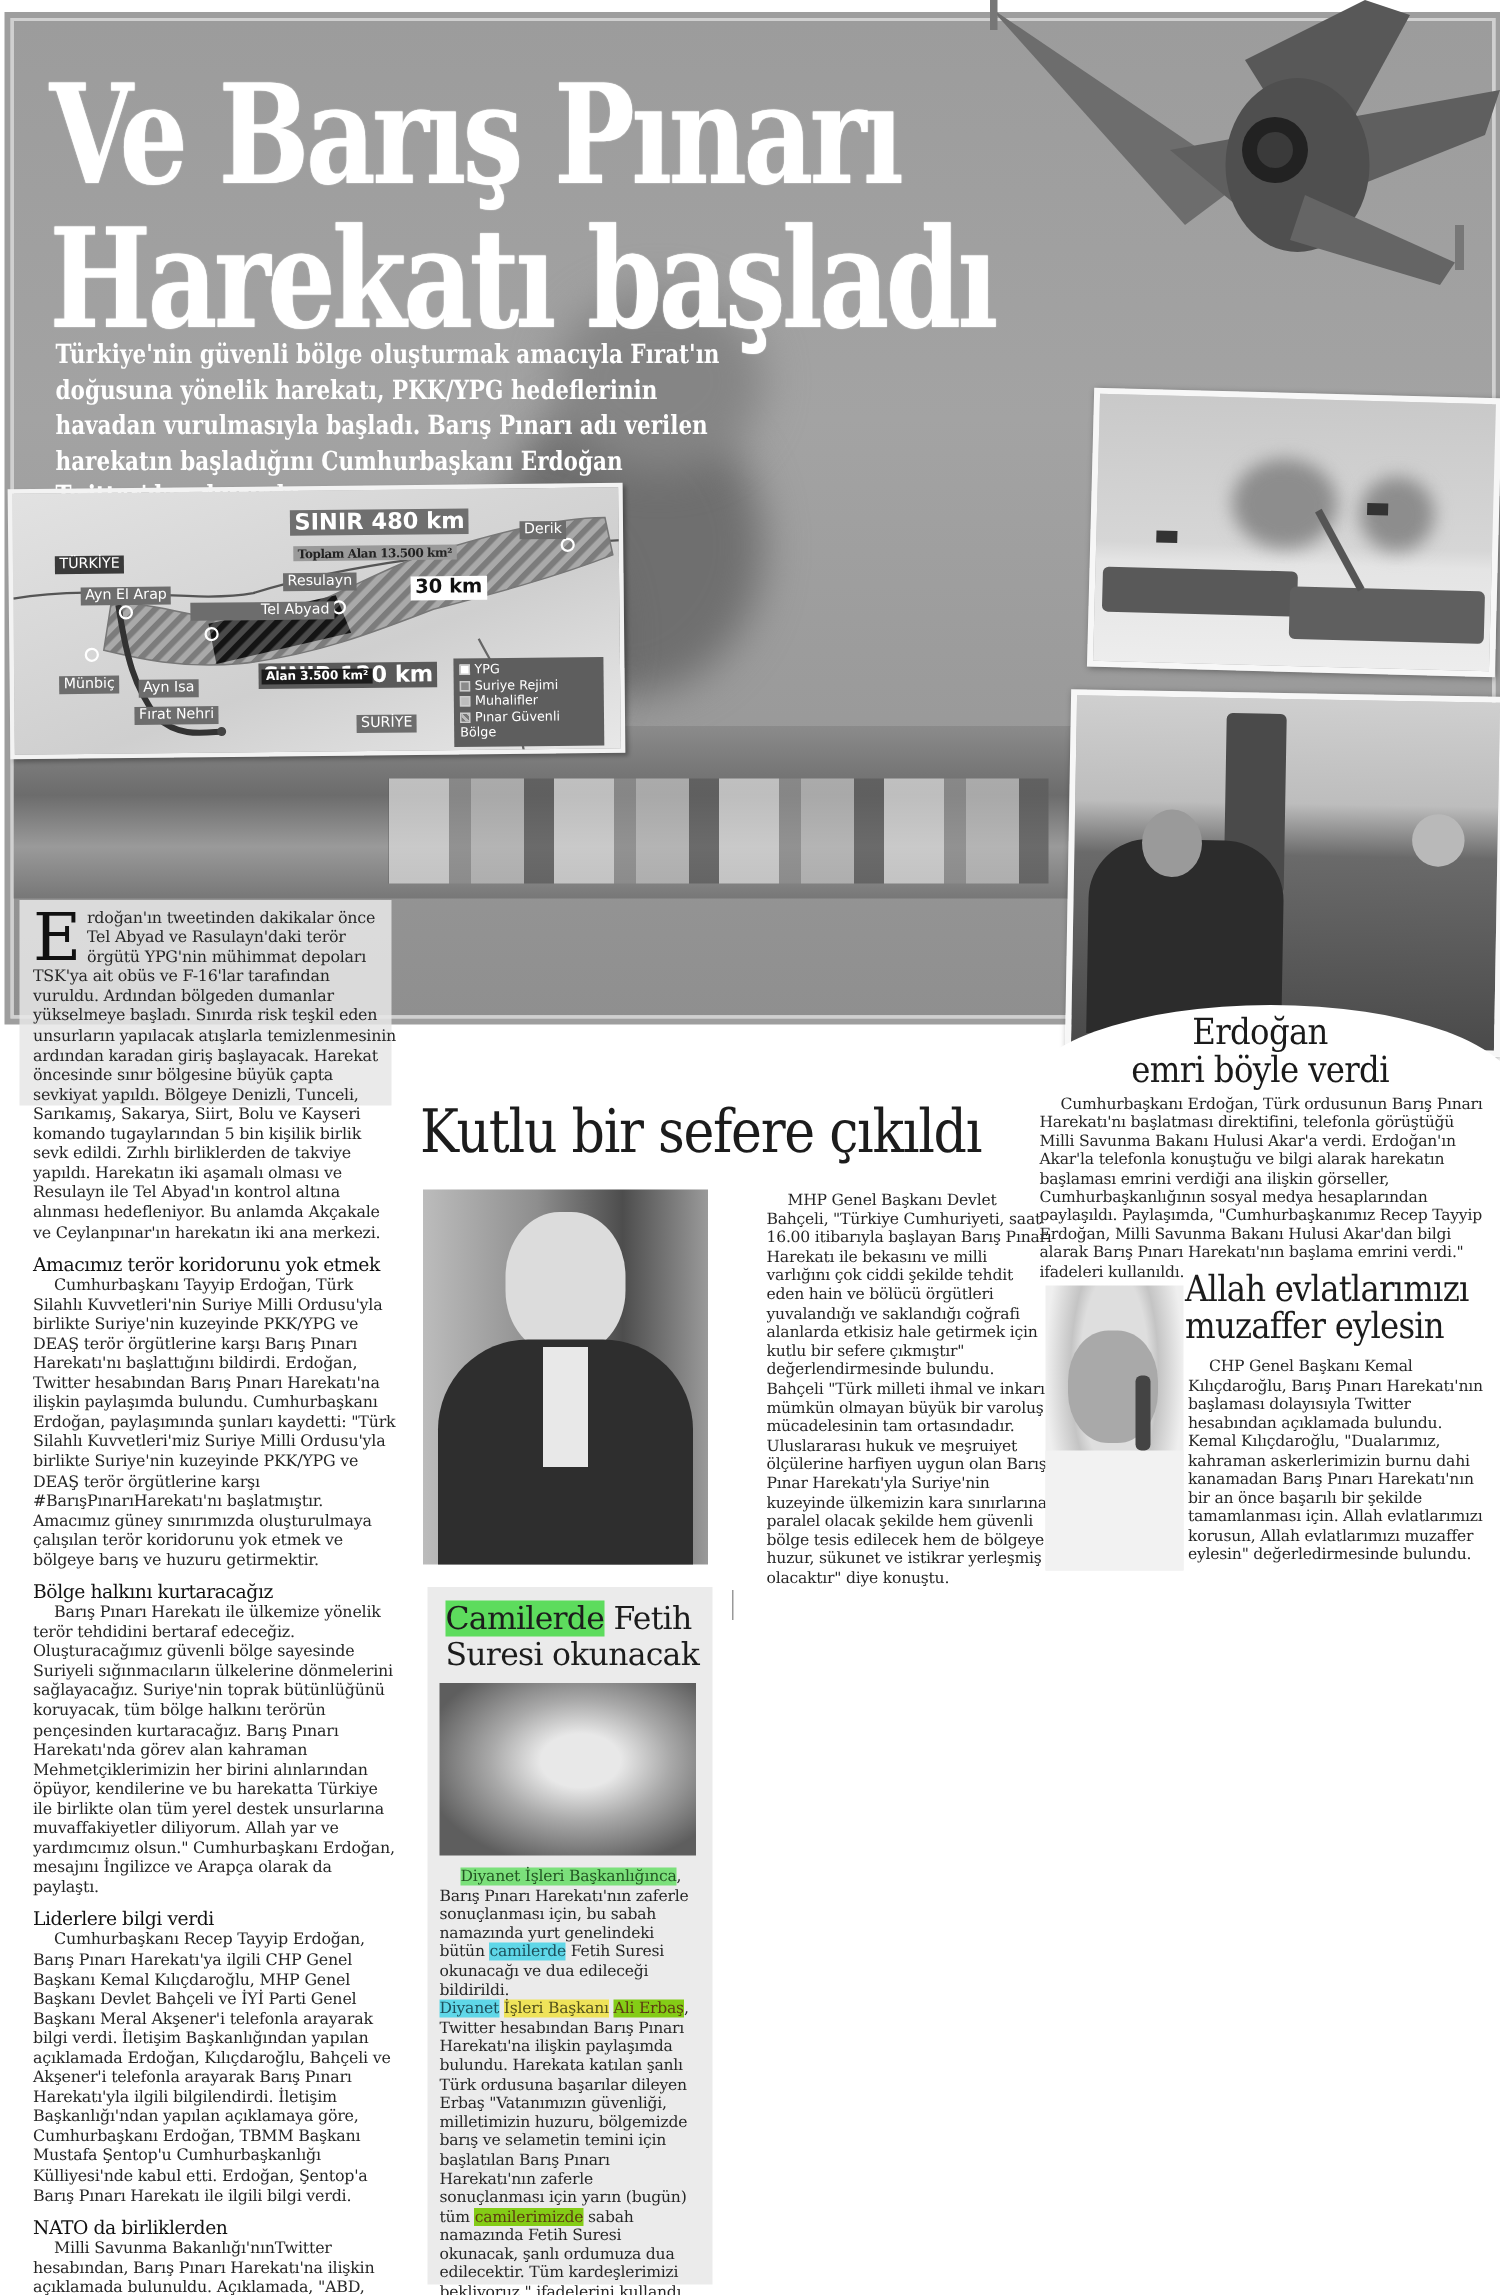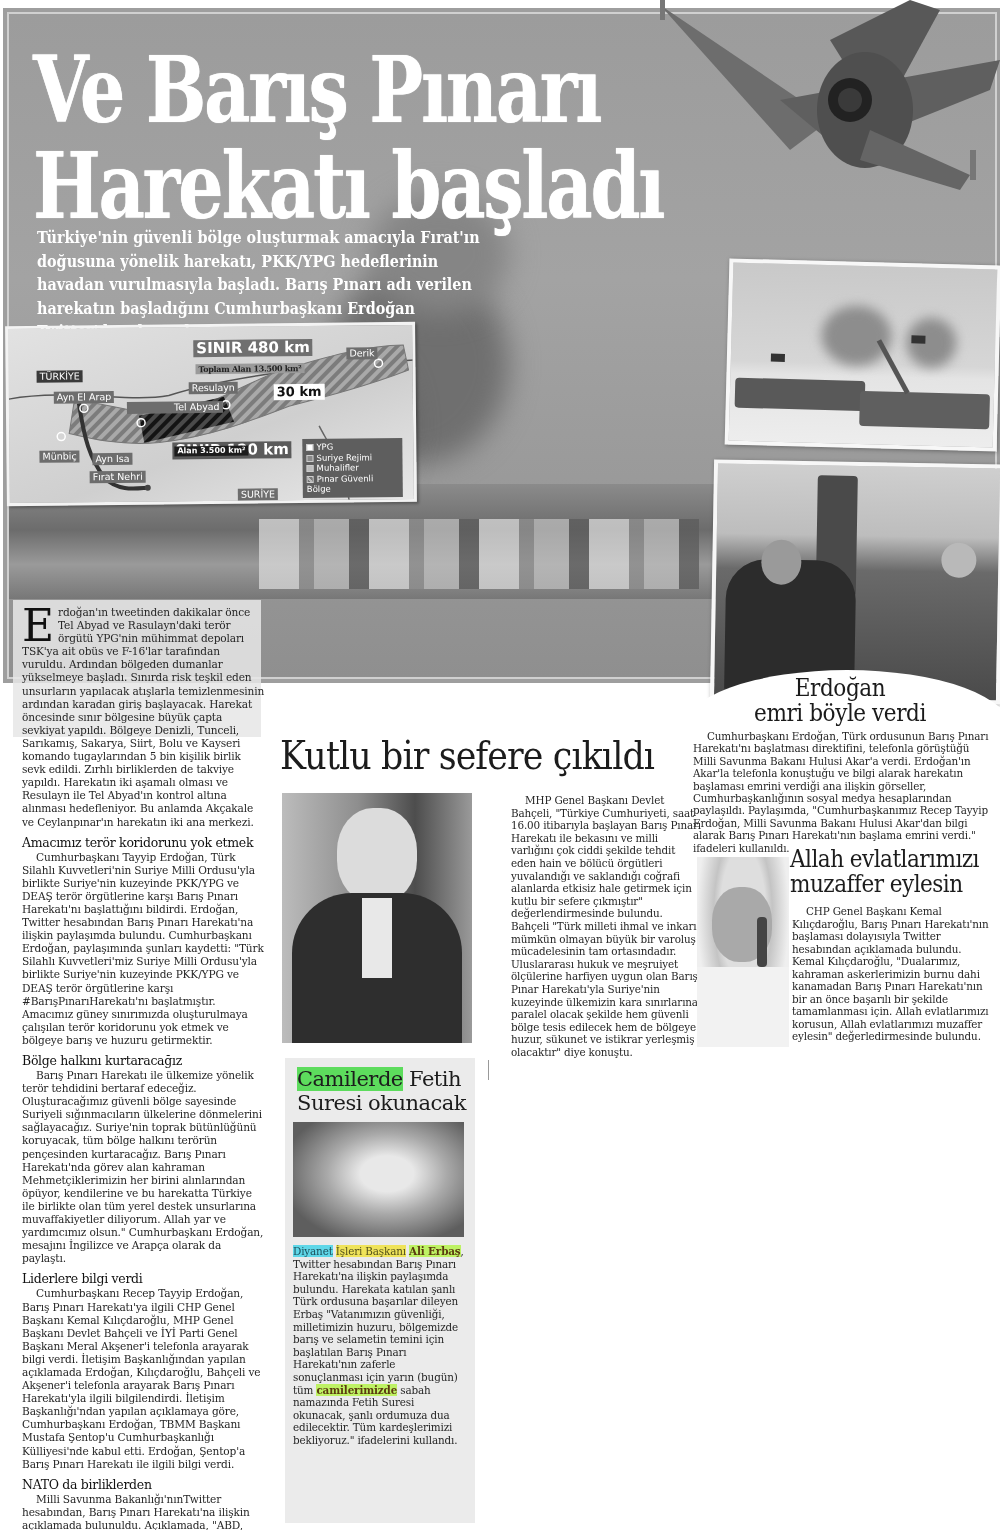--- a/index.html
+++ b/index.html
@@ -80,21 +80,21 @@
   .col.allah { left: 792px; top: 905px; width: 200px; font-size: 10.4px; line-height: 12.5px; }
 
   
   .cami-box { position: absolute; left: 285px; top: 1058px; width: 190px; height: 465px; background: #ebebeb; }
   .cami-head { position: absolute; left: 297px; top: 1067px; width: 175px; font-family: "DejaVu Serif", serif;
                font-size: 21px; line-height: 24px; color: #1c1c1c; letter-spacing: -0.5px; }
   .hl-green { background: #5ddc5d; }
   .hl-green-text { background: #7be07b; color: #225522; }
   .hl-cyan { background: #5fd7e8; color: #1d4f5b; }
   .hl-yellow { background: #efe35a; color: #54521b; }
-  .hl-orange { background: #bef264; color: #5b3b10; font-weight: bold; }
+  .hl-orange { background: #84cc16; color: #5b3b10; }
   .mosque { position: absolute; left: 293px; top: 1122px; width: 171px; height: 115px;
             background: radial-gradient(ellipse at 55% 45%, #e8e8e8 0 20%, #a9a9a9 45%, #5e5e5e 80%); }
   .col.cami { left: 293px; top: 1245px; width: 175px; font-size: 10.4px; line-height: 12.6px; }
   .vline { position: absolute; left: 488px; top: 1060px; width: 1px; height: 20px; background: #999; }
 </style>
 </head>
 <body>
 
 <div class="hero">
   <div class="smoke" style="left:320px;top:250px;width:180px;height:200px;background:#6f6f6f;"></div>
@@ -154,21 +154,21 @@
   <span class="mlabel big" style="left:185px;top:13px;">SINIR 480 km</span>
   <span class="mlabel sub" style="left:187px;top:31px;">Toplam Alan 13.500 km²</span>
   <span class="mlabel km30" style="left:265px;top:58px;">30 km</span>
   <span class="mlabel plain" style="left:340px;top:98px;font-size:11px;">IRAK</span>
   <span class="mlabel" style="left:30px;top:122px;">Münbiç</span>
   <span class="mlabel" style="left:83px;top:125px;">Ayn Isa</span>
   <span class="mlabel bigdark" style="left:163px;top:115px;">SINIR 120 km</span>
   <span class="mlabel subdark" style="left:165px;top:119px;">Alan 3.500 km²</span>
   <span class="mlabel" style="left:80px;top:143px;">Fırat Nehri</span>
   <span class="mlabel plain" style="left:145px;top:153px;">Rakka</span>
-  <span class="mlabel" style="left:228px;top:150px;margin-top:12px;">SURİYE</span>
+  <span class="mlabel" style="left:228px;top:150px;">SURİYE</span>
   <div class="legend">
     <div><span class="sw" style="background:#fff"></span><span>YPG</span></div>
     <div><span class="sw" style="background:#8a8a8a"></span><span>Suriye Rejimi</span></div>
     <div><span class="sw" style="background:#bdbdbd"></span><span>Muhalifler</span></div>
     <div><span class="sw" style="background:repeating-linear-gradient(45deg,#777 0 2px,#bbb 2px 4px)"></span><span>Pınar Güvenli Bölge</span></div>
   </div>
 </div>
 
 <div class="photo tanks">
   <div style="position:absolute;left:90px;top:40px;width:70px;height:60px;border-radius:50%;background:#8d8d8d;filter:blur(6px)"></div>
@@ -234,14 +234,15 @@
 </div>
 
 <div class="cami-box"></div>
 <div class="vline"></div>
 <div class="cami-head">
   <span class="hl-green">Camilerde</span><span> Fetih</span><br>
   <span>Suresi okunacak</span>
 </div>
 <div class="mosque"></div>
 <div class="col cami">
+  <p><span class="hl-green-text">Diyanet İşleri Başkanlığınca</span><span>, Barış Pınarı Harekatı'nın zaferle sonuçlanması için, bu sabah namazında yurt genelindeki bütün </span><span class="hl-cyan">camilerde</span><span> Fetih Suresi okunacağı ve dua edileceği bildirildi.</span></p>
   <p class="first"><span class="hl-cyan">Diyanet</span> <span class="hl-yellow">İşleri Başkanı</span> <span class="hl-orange">Ali Erbaş</span><span>, Twitter hesabından Barış Pınarı Harekatı'na ilişkin paylaşımda bulundu. Harekata katılan şanlı Türk ordusuna başarılar dileyen Erbaş "Vatanımızın güvenliği, milletimizin huzuru, bölgemizde barış ve selametin temini için başlatılan Barış Pınarı Harekatı'nın zaferle sonuçlanması için yarın (bugün) tüm </span><span class="hl-orange">camilerimizde</span><span> sabah namazında Fetih Suresi okunacak, şanlı ordumuza dua edilecektir. Tüm kardeşlerimizi bekliyoruz." ifadelerini kullandı.</span></p>
 </div>
 
 </body></html>

